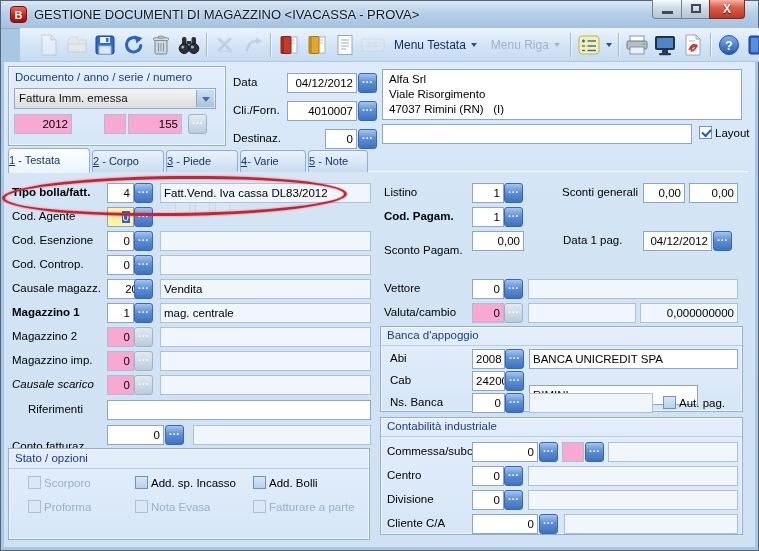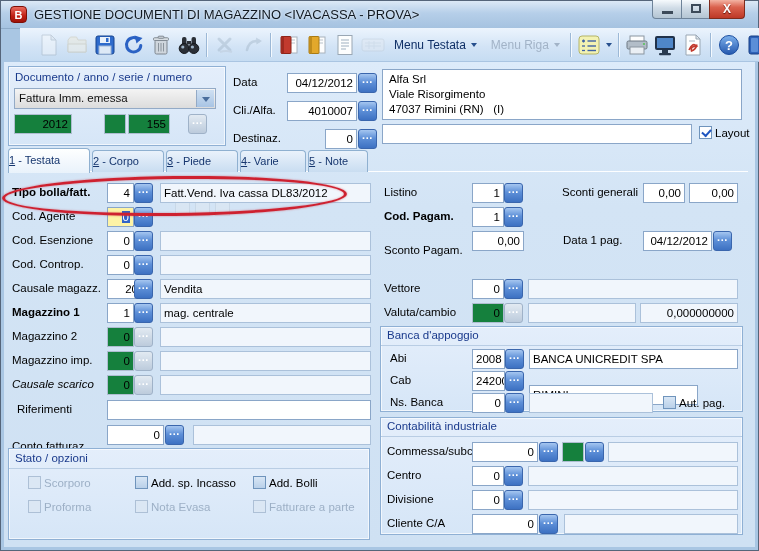--- a/index.html
+++ b/index.html
@@ -37,21 +37,21 @@
   .caret.blue{color:#274f8d;}
   
   .client{position:absolute;left:4px;top:62px;width:751px;height:485px;
     background:linear-gradient(#ddebfa,#d3e4f5 30%,#cfe1f3);}
   .lbl{position:absolute;font-size:11.5px;color:#000;white-space:nowrap;}
   .lbl.b{font-weight:bold;}
   .hdrtxt{position:absolute;font-size:11.5px;color:#1a3a8c;white-space:nowrap;}
   .box{position:absolute;height:20px;box-sizing:border-box;border:1px solid #8aa6c8;background:#fff;
     font-size:11.5px;line-height:18px;padding:0 3px;overflow:hidden;white-space:nowrap;}
   .box.num{text-align:right;}
-  .box.dis{background:#15803d;border-color:#aebdd0;}
+  .box.dis{background:#f9a8d4;border-color:#aebdd0;}
   .box.descf{background:#f1f6fc;border-color:#abc1da;}
   .box.focus{background:#fdf3a6;}
   .sel{background:#2f63c8;color:#fff;padding:0 1px;}
   .dots{position:absolute;width:19px;height:20px;box-sizing:border-box;border:1px solid #3a66ad;border-radius:3px;
     background:linear-gradient(#a5c6f0,#5e90d8 45%,#3d71c2);}
   .dots::after{content:"···";display:block;text-align:center;color:#fff;font-weight:bold;font-size:11px;line-height:16px;}
   .dots.dis{background:linear-gradient(#e2eaf2,#bccbdc);border-color:#9fb2c8;}
   .grp{position:absolute;box-sizing:border-box;border:1px solid #8fb0d4;
     background:linear-gradient(#e4eefb,#d6e6f7);box-shadow:inset 0 0 0 1px rgba(255,255,255,.65);}
   .gline{position:absolute;border-top:1px solid #b9cde4;}
@@ -307,27 +307,27 @@
       </div>
   </div>
 
   <div class="client"></div>
 
   <div class="grp" style="left:8px;top:66px;width:218px;height:80px;"></div>
   <span class="hdrtxt" style="left:15px;top:71px;">Documento / anno / serie / numero</span>
   <div class="combo" style="left:14px;top:88px;width:202px;"><span>Fattura Imm. emessa</span><span class="arr"></span></div>
   <div class="box num dis" style="left:14px;top:114px;width:58px;">2012</div>
   <div class="box dis" style="left:104px;top:114px;width:22px;"></div>
-  <div class="box num dis" style="left:128px;top:114px;width:42px;">155</div>
+  <div class="box num dis" style="left:128px;top:114px;width:54px;">155</div>
   <div class="dots dis" style="left:188px;top:114px;"></div>
 
   <span class="lbl" style="left:233px;top:76px;">Data</span>
   <div class="box num" style="left:287px;top:73px;width:70px;">04/12/2012</div>
   <div class="dots" style="left:358px;top:73px;"></div>
-  <span class="lbl" style="left:233px;top:104px;">Cli./Alfa.</span>
+  <span class="lbl" style="left:233px;top:104px;">Cli./Forn.</span>
   <div class="box num" style="left:287px;top:101px;width:70px;">4010007</div>
   <div class="dots" style="left:358px;top:101px;"></div>
   <span class="lbl" style="left:233px;top:132px;">Destinaz.</span>
   <div class="box num" style="left:325px;top:129px;width:32px;">0</div>
   <div class="dots" style="left:358px;top:129px;"></div>
 
   <div class="box" style="left:382px;top:69px;width:360px;height:51px;line-height:15px;padding:2px 6px;">
       <div>Alfa Srl</div>
       <div>Viale Risorgimento</div>
       <div>47037 Rimini (RN)&nbsp;&nbsp;&nbsp;(I)</div>
@@ -385,21 +385,21 @@
   <span class="lbl" style="left:12px;top:354px;">Magazzino imp.</span>
   <div class="box num dis" style="left:107px;top:351px;width:27px;">0</div>
   <div class="dots dis" style="left:134px;top:351px;"></div>
   <div class="box descf" style="left:160px;top:351px;width:211px;"></div>
 
   <span class="lbl" style="left:12px;top:378px;font-style:italic;">Causale scarico</span>
   <div class="box num dis" style="left:107px;top:375px;width:27px;">0</div>
   <div class="dots dis" style="left:134px;top:375px;"></div>
   <div class="box descf" style="left:160px;top:375px;width:211px;"></div>
 
-  <span class="lbl" style="left:17px;top:403px;">Riferimenti</span>
+  <span class="lbl" style="left:28px;top:403px;">Riferimenti</span>
   <div class="box" style="left:107px;top:400px;width:264px;"></div>
 
   <span class="lbl" style="left:12px;top:428px;margin-top:12px;">Conto fatturaz.</span>
   <div class="box num" style="left:107px;top:425px;width:57px;">0</div>
   <div class="dots" style="left:165px;top:425px;"></div>
   <div class="box descf" style="left:193px;top:425px;width:178px;"></div>
 
   <div class="grp" style="left:8px;top:448px;width:362px;height:92px;"></div>
   <span class="hdrtxt" style="left:15px;top:452px;">Stato / opzioni</span>
   <div class="gline" style="left:9px;top:468px;width:360px;"></div>

